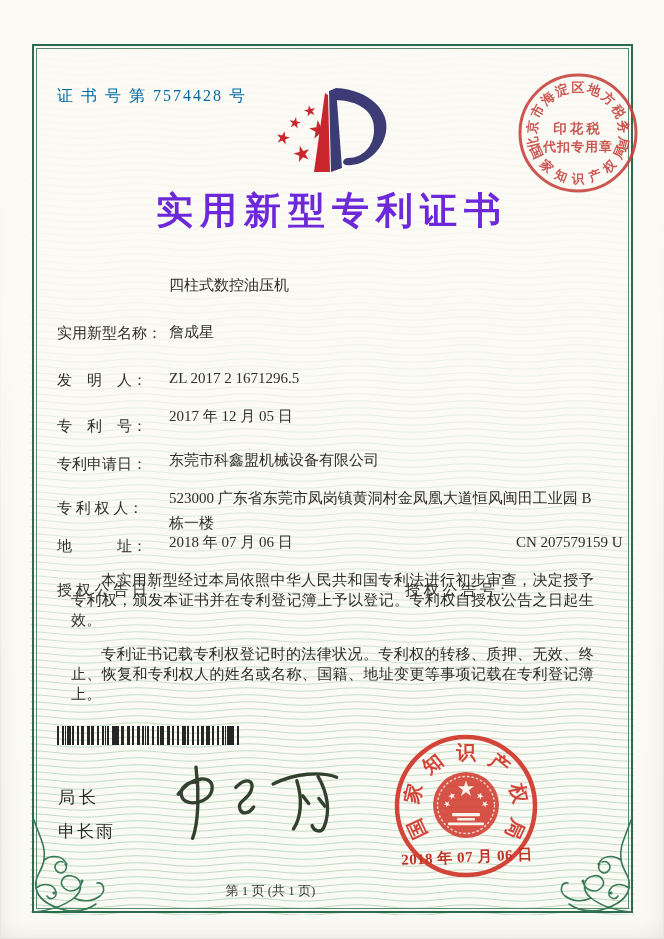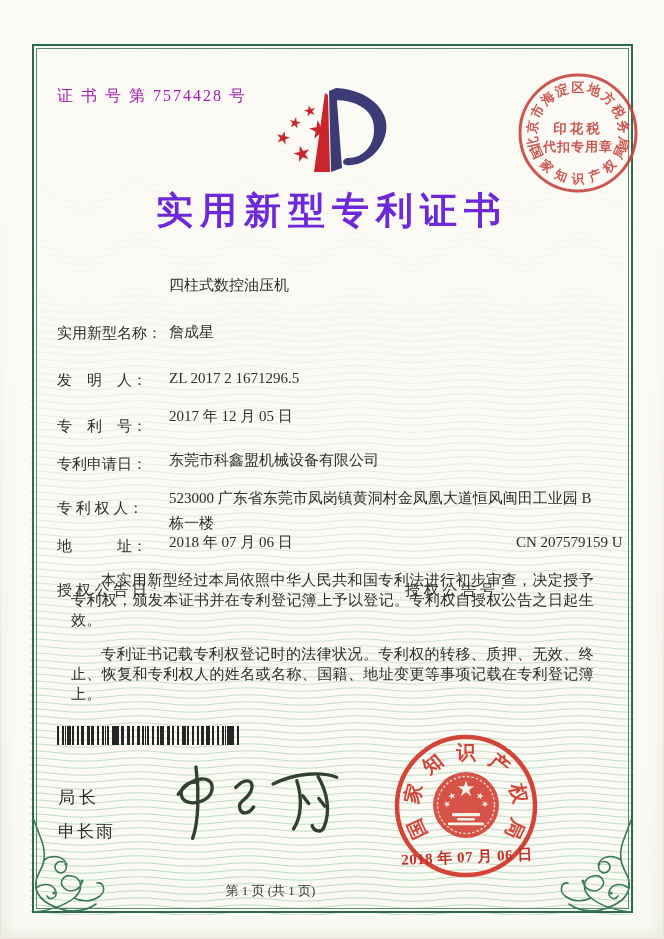--- a/index.html
+++ b/index.html
@@ -11,21 +11,21 @@
   .bg-fade{position:absolute;left:0;top:0;width:664px;height:939px;z-index:2;
            background:linear-gradient(to bottom,
              rgba(251,250,244,.97) 0%, rgba(251,250,244,.9) 30%,
              rgba(251,250,244,.55) 55%, rgba(251,250,244,.18) 75%,
              rgba(236,245,235,.05) 100%);}
   
   .frame{position:absolute;left:32px;top:44px;right:31px;bottom:26px;z-index:3;
          border:2px solid #2d6a4e;}
   .frame::after{content:"";position:absolute;inset:2px;border:1px solid #57896c;}
   .content{position:absolute;inset:0;z-index:5;}
-  .cert-no{position:absolute;left:57px;top:86px;font-size:16px;letter-spacing:2px;color:#a21caf;}
+  .cert-no{position:absolute;left:57px;top:86px;font-size:16px;letter-spacing:2px;color:#0369a1;}
   .logo{position:absolute;left:262px;top:74px;}
   .title{position:absolute;left:0;top:186px;width:664px;text-align:center;margin:0;
          font-size:37px;font-weight:600;letter-spacing:7px;color:#6d28d9;}
   .field-row{position:absolute;left:57px;width:552px;font-size:15px;line-height:25px;}
   .f-label{display:inline-block;width:112px;vertical-align:top;white-space:pre;margin-top:48px;}
   .f-value{display:inline-block;vertical-align:top;max-width:438px;}
   .grant-right{position:absolute;left:348px;top:0;white-space:nowrap;}
   .grant-right .f-label{width:auto;margin-right:6px;}
   .paras{position:absolute;left:57px;top:556px;width:551px;}
   .paras p{margin:14px;font-size:15px;line-height:20px;text-indent:2em;text-align:justify;

